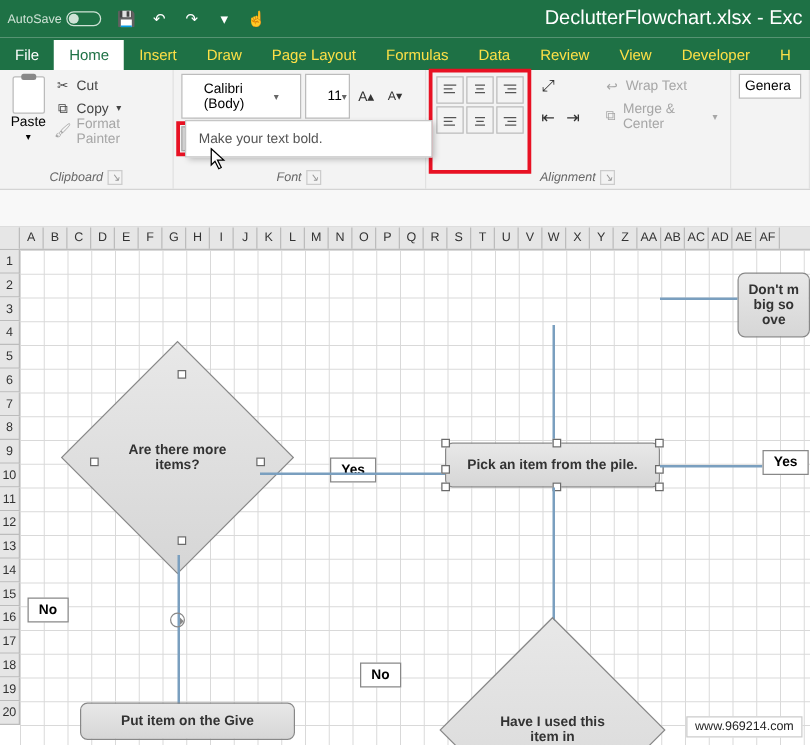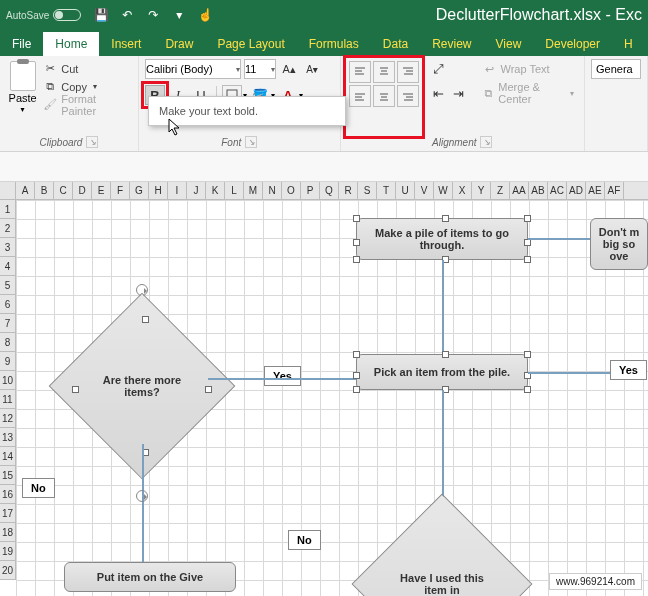--- a/index.html
+++ b/index.html
@@ -21,21 +21,21 @@
 .group-body { display:flex; gap:4px; flex:1; }
 .clipboard-paste { width:34px; display:flex; flex-direction:column; align-items:center; justify-content:flex-start; gap:1px; padding-top:2px; }
 .paste-icon { width:26px; height:30px; background:#fff; border:1px solid #bbb; border-radius:2px; position:relative; }
 .paste-icon::before{content:"";position:absolute;top:-3px;left:6px;width:12px;height:5px;background:#888;border-radius:2px;}
 .clipboard-list { display:flex; flex-direction:column; gap:1px; padding-top:1px; }
 .clip-item { display:flex; align-items:center; gap:4px; font-size:11px; color:#444; height:17px; }
 .clip-item.disabled { color:#a6a6a6; }
 .small-icon { width:14px; height:14px; display:inline-flex; align-items:center; justify-content:center; }
 .font-row1 { display:flex; align-items:center; gap:3px; margin-bottom:6px; }
 .font-row2 { display:flex; align-items:center; gap:3px; }
-.combo { height:20px; border:1px solid #bcbcbc; background:#fff; display:flex; align-items:center; padding:0 0; font-size:11px; }
+.combo { height:36px; border:1px solid #bcbcbc; background:#fff; display:flex; align-items:center; padding:0 17px; font-size:11px; }
 .combo.font { width:96px; }
 .combo.size { width:32px; }
 .dd-arr { margin-left:auto; font-size:8px; color:#666; }
 .btn { width:20px; height:20px; border:1px solid transparent; display:inline-flex; align-items:center; justify-content:center; font-size:13px; color:#333; }
 .btn-outline { border:1px solid #bcbcbc; }
 .red-box { outline:3px solid #e81123; outline-offset:1px; }
 .bold-hover { background:#d5d5d5; border:1px solid #a9a9a9 !important; }
 .tooltip { position:absolute; top:96px; left:148px; width:198px; background:#fff; border:1px solid #c6c6c6; box-shadow:2px 2px 5px rgba(0,0,0,.25); padding:8px 10px; z-index:100; }
 .tooltip .tt-title { font-weight:bold; font-size:11px; color:#333; margin-bottom:4px; }
 .tooltip .tt-body { font-size:11px; color:#555; }
@@ -316,40 +316,29 @@
       <div class="row-hdr">14</div>
       <div class="row-hdr">15</div>
       <div class="row-hdr">16</div>
       <div class="row-hdr">17</div>
       <div class="row-hdr">18</div>
       <div class="row-hdr">19</div>
       <div class="row-hdr">20</div>
     </div>
     <div class="cells-bg"></div>
 
-    <div class="shape rect" style="top:18px;left:356px;width:172px;height:42px">
-      <span>Make a pile of items to go through.</span>
-      <span class="handle" style="top:-4px;left:-4px"></span>
-        <span class="handle" style="top:-4px;right:-4px"></span>
-      <span class="handle" style="bottom:-4px;left:-4px"></span>
-        <span class="handle" style="bottom:-4px;right:-4px"></span>
-      <span class="handle" style="top:-4px;left:50%"></span>
-        <span class="handle" style="bottom:-4px;left:50%"></span>
-      <span class="handle" style="top:50%;left:-4px"></span>
-        <span class="handle" style="top:50%;right:-4px"></span>
-    </div>
     <div class="shape rect" style="top:18px;left:590px;width:58px;height:52px;white-space:pre-line">Don't m
 big so
 ove</div>
 
     <div class="connector" style="top:60px;left:442px;width:2px;height:94px"></div>
     <div class="connector" style="top:38px;left:528px;width:62px;height:2px"></div>
 
     <div class="rotate-handle" style="top:84px;left:136px"></div>
-    <div class="diamond-wrap" style="top:120px;left:76px;width:132px;height:132px">
+    <div class="diamond-wrap" style="top:100px;left:76px;width:132px;height:132px">
       <div class="diamond"></div>
       <div class="diamond-text">
           <span style="width:80px">Are there more items?</span>
         </div>
       <span class="handle" style="top:-4px;left:50%"></span>
         <span class="handle" style="bottom:-4px;left:50%"></span>
       <span class="handle" style="top:50%;left:-4px"></span>
         <span class="handle" style="top:50%;right:-4px"></span>
     </div>
 

